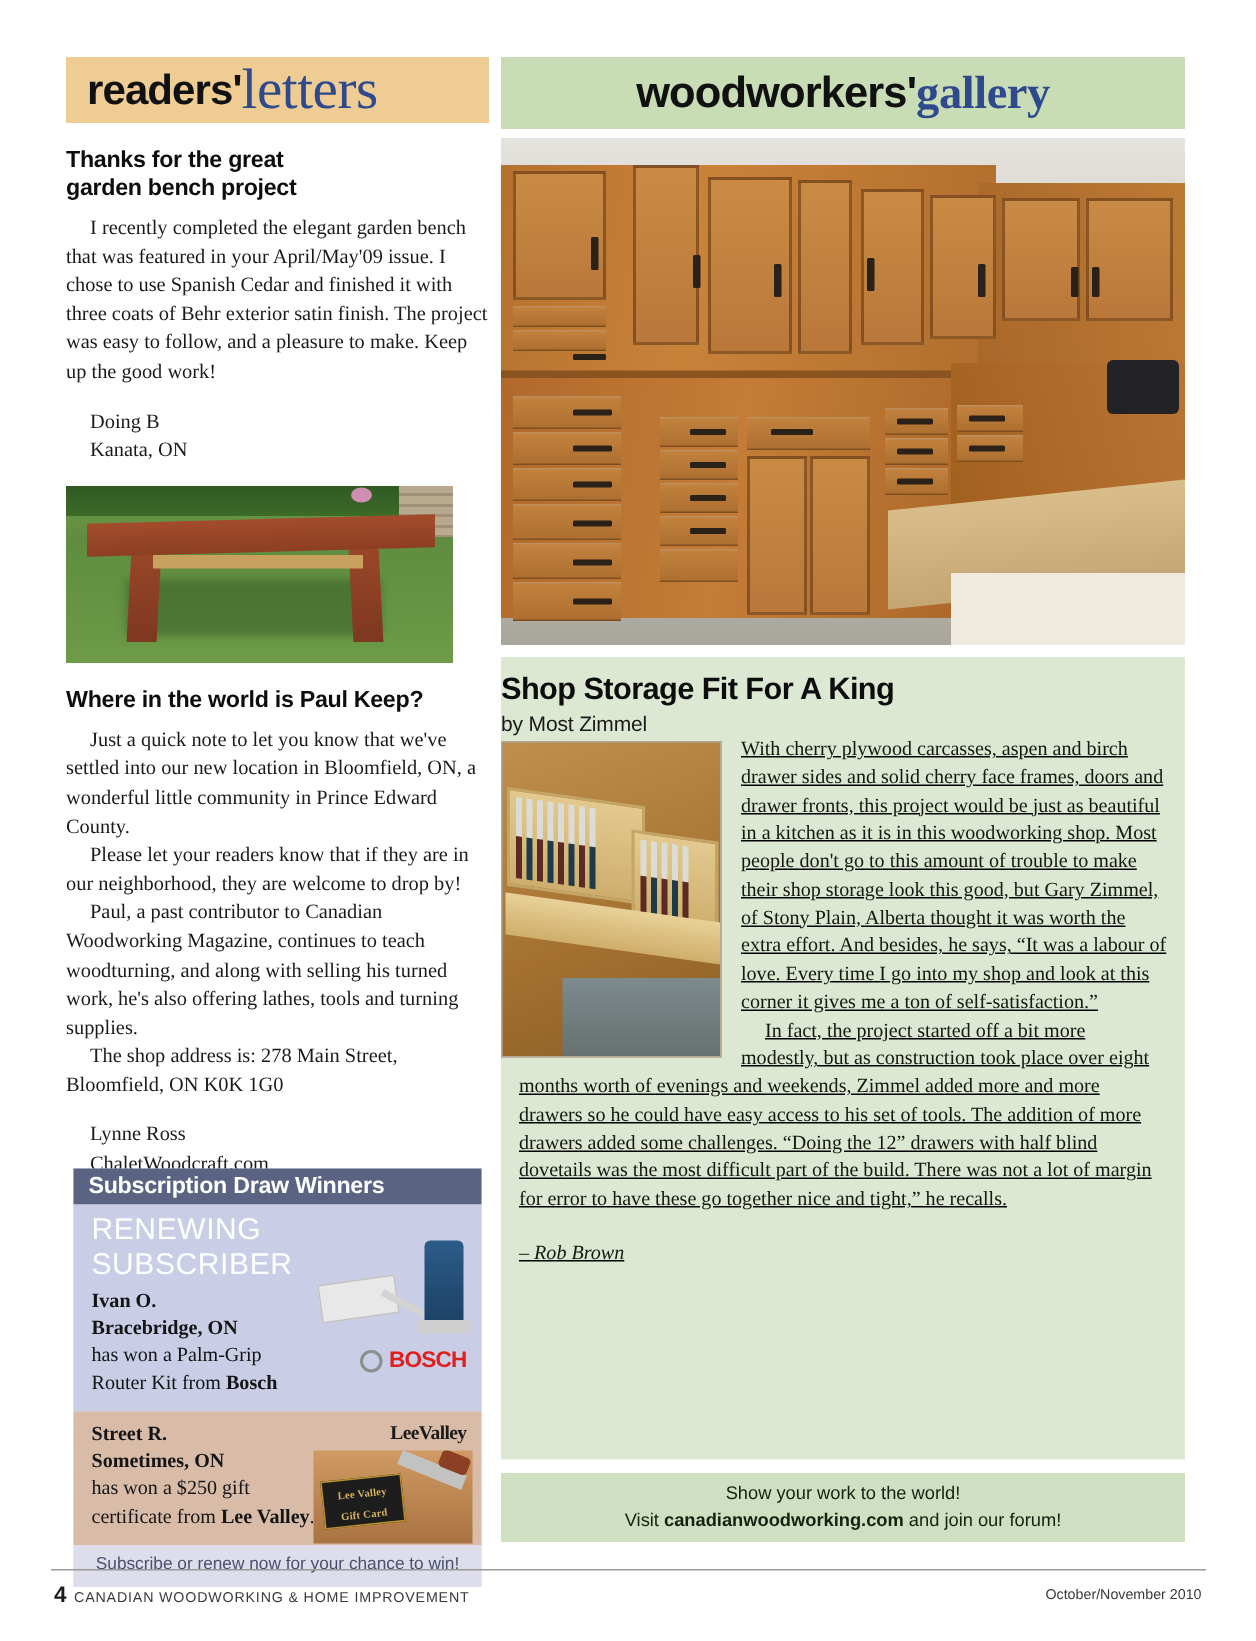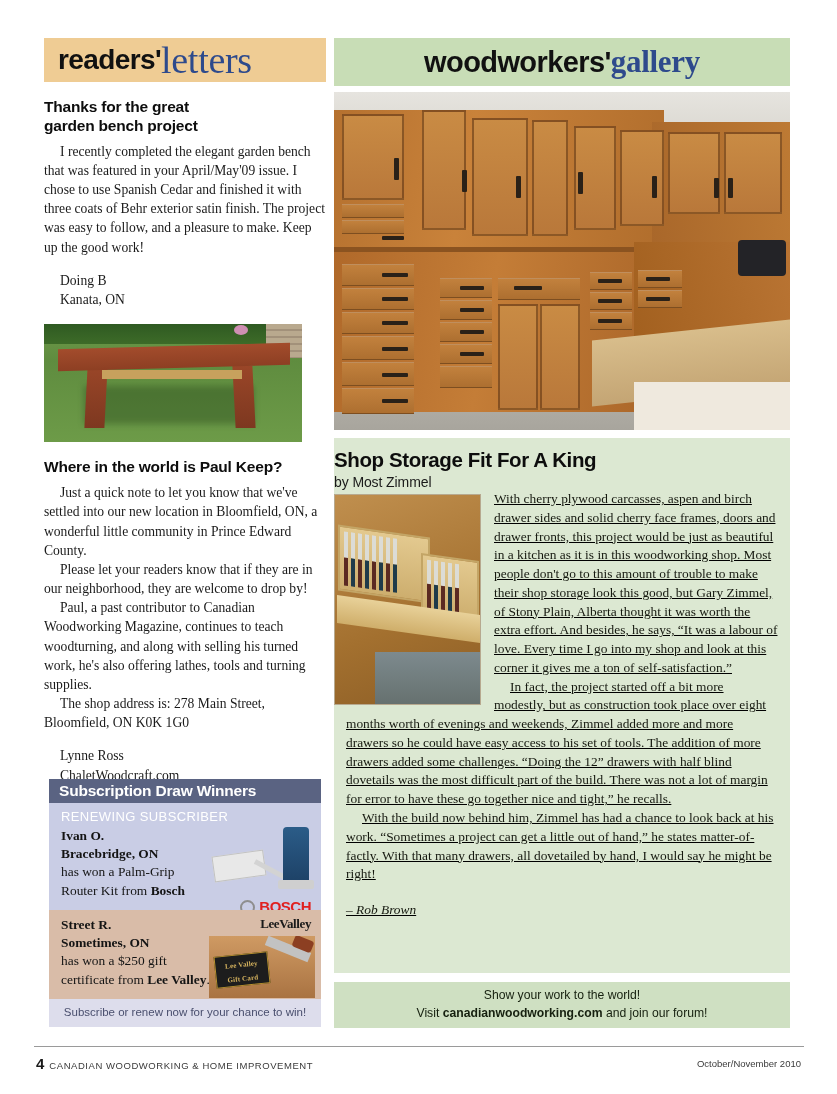--- a/index.html
+++ b/index.html
@@ -142,21 +142,21 @@
     font-weight: bold;
     font-size: 15.5px;
     color: #ffffff;
     letter-spacing: -0.2px;
   }
   .sub-panel { position: relative; padding: 6px 12px 10px 12px; }
   .sub-panel.renew { background: #C9CDE5; }
   .sub-panel.loyal { background: #D9BCA8; }
   .sub-kicker {
     font-family: "Liberation Sans", sans-serif;
-    font-size: 13px;
+    font-size: 20px;
     color: #ffffff;
     letter-spacing: 0.4px;
     margin-bottom: 3px;
   }
   .sub-lines {
     font-size: 13.4px;
     line-height: 1.36;
     color: #141414;
     width: 155px;
   }
@@ -660,21 +660,20 @@
           <div class="chisel h1" style="left:18px;top:28px;height:26px;"></div>
           <div class="chisel h2" style="left:25px;top:28px;height:26px;"></div>
           <div class="chisel h1" style="left:32px;top:28px;height:26px;"></div>
         </div>
         <div class="dp-front"></div>
       </div>
 
       <div class="article-text">
         <p class="flush">With cherry plywood carcasses, aspen and birch drawer sides and solid cherry face frames, doors and drawer fronts, this project would be just as beautiful in a kitchen as it is in this woodworking shop. Most people don't go to this amount of trouble to make their shop storage look this good, but Gary Zimmel, of Stony Plain, Alberta thought it was worth the extra effort. And besides, he says, “It was a labour of love. Every time I go into my shop and look at this corner it gives me a ton of self-satisfaction.”</p>
         <p>In fact, the project started off a bit more modestly, but as construction took place over eight months worth of evenings and weekends, Zimmel added more and more drawers so he could have easy access to his set of tools. The addition of more drawers added some challenges. “Doing the 12” drawers with half blind dovetails was the most difficult part of the build. There was not a lot of margin for error to have these go together nice and tight,” he recalls.</p>
-        <p>With the build now behind him, Zimmel has had a chance to look back at his work. “Sometimes a project can get a little out of hand,” he states matter-of-factly. With that many drawers, all dovetailed by hand, I would say he might be right!</p>
       </div>
       <div class="article-signoff">– Rob Brown</div>
     </div>
   </div>
 
   <div class="cta-band">
     <div>Show your work to the world!</div>
     <div>
       <span>Visit </span><b>canadianwoodworking.com</b><span> and join our forum!</span>
     </div>

